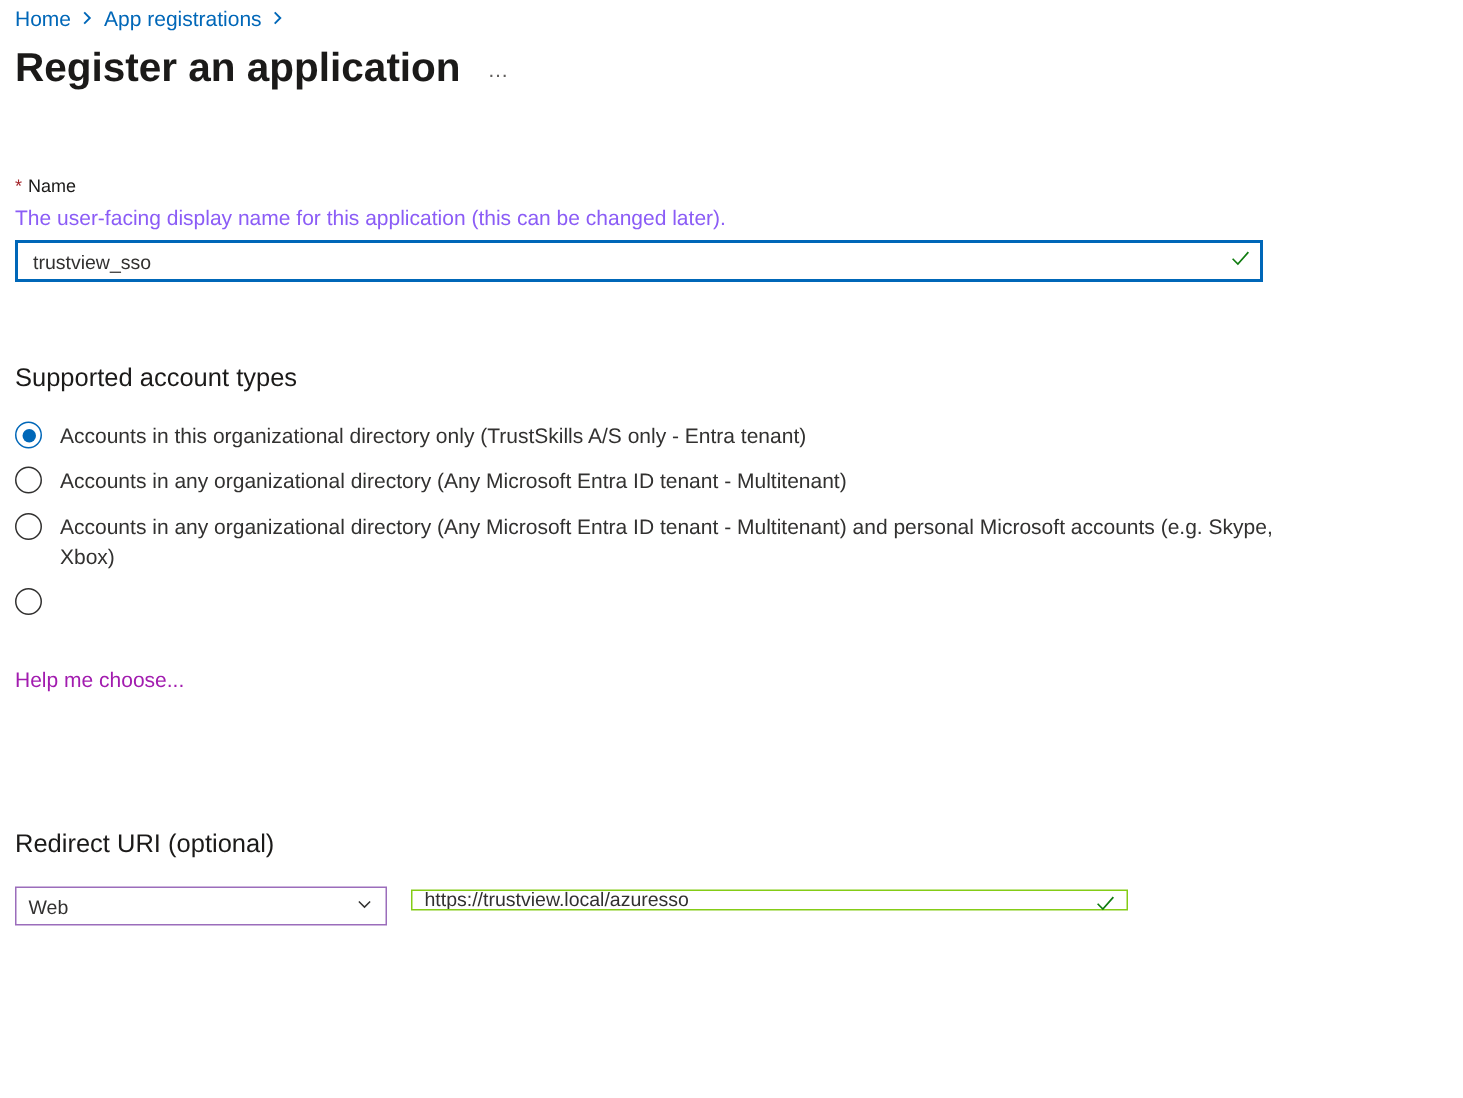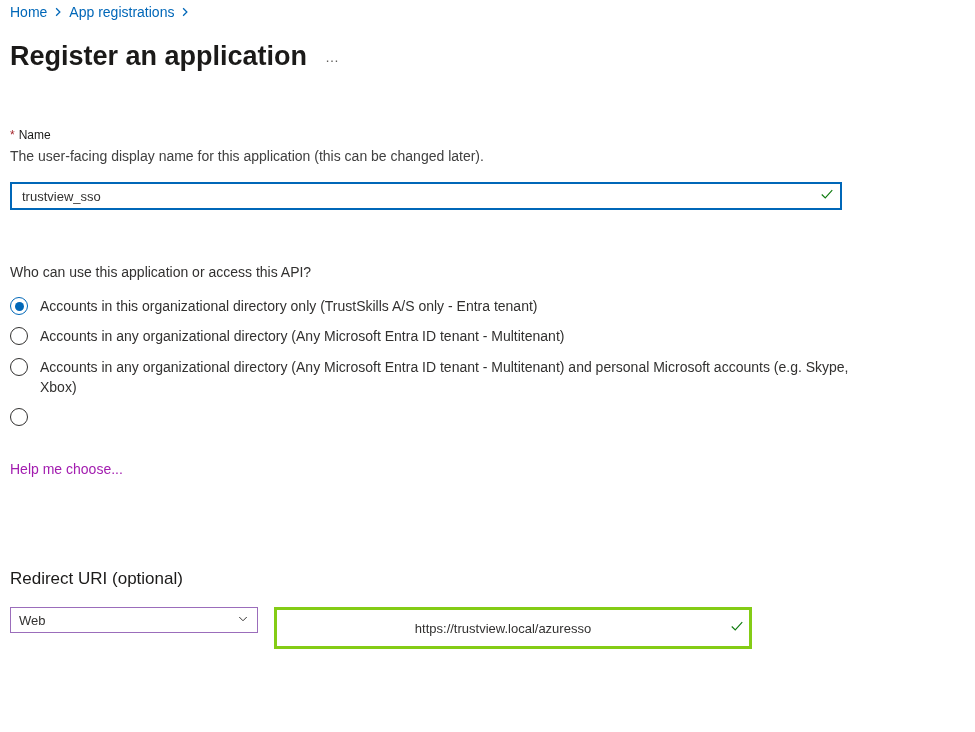--- a/index.html
+++ b/index.html
@@ -13,21 +13,21 @@
       color: #323130;
       background: #fff;
       padding: 4px 10px 10px 10px;
       width: 975px;
     }
     .breadcrumb {
       display: flex;
       align-items: center;
       gap: 6px;
       font-size: 14px;
-      margin-bottom: 21px;
+      margin-bottom: 10px;
     }
     .breadcrumb a {
       color: #0067b8;
       text-decoration: none;
     }
     .breadcrumb .sep {
       color: #0067b8;
     }
     .page-header {
       display: flex;
@@ -50,22 +50,22 @@
       font-size: 12px;
       color: #1b1a19;
       margin-bottom: 6px;
     }
     .required-asterisk {
       color: #a4262c;
       margin-right: 4px;
     }
     .field-description {
       font-size: 14px;
-      color: #404040;
-      margin-bottom: 18px;
+      color: #8b5cf6;
+      margin-bottom: 7px;
     }
     .name-input-wrapper {
       position: relative;
       width: 832px;
     }
     .name-input {
       width: 100%;
       height: 28px;
       border: 2px solid #0067b8;
       padding: 2px 30px 2px 10px;
@@ -178,28 +178,27 @@
       top: 50%;
       transform: translateY(-50%);
       color: #323130;
     }
     .redirect-input-wrapper {
       position: relative;
       width: 478px;
     }
     .redirect-input {
       width: 100%;
-      height: 42px;
-      border: 3px solid #84cc16;
+      height: 14px;
+      border: 1px solid #84cc16;
       padding: 2px 28px 2px 8px;
       font-size: 13px;
       font-family: inherit;
       color: #323130;
       outline: none;
-      text-align: center;
     }
     .redirect-check {
       position: absolute;
       right: 8px;
       top: 50%;
       transform: translateY(-50%);
       color: #107c10;
     }
   </style>
 </head>
@@ -234,21 +233,21 @@
     <input type="text" class="name-input" value="trustview_sso" style="">
     <span class="input-check">
       <svg width="14" height="14" viewBox="0 0 16 16">
           <path d="M2 8l4 4 8-9" stroke="#107c10" stroke-width="1.3" fill="none"></path>
         </svg>
     </span>
   </div>
 </div>
 
 <div class="section">
-  <p class="section-desc">Who can use this application or access this API?</p>
+  <h2 class="section-header">Supported account types</h2>
   <div class="radio-list">
     <label class="radio-item">
       <span class="radio-circle selected">
           <span class="radio-dot"></span>
         </span>
       <span class="radio-label">Accounts in this organizational directory only (TrustSkills A/S only - Entra tenant)</span>
     </label>
     <label class="radio-item">
       <span class="radio-circle"></span>
       <span class="radio-label">Accounts in any organizational directory (Any Microsoft Entra ID tenant - Multitenant)</span>

